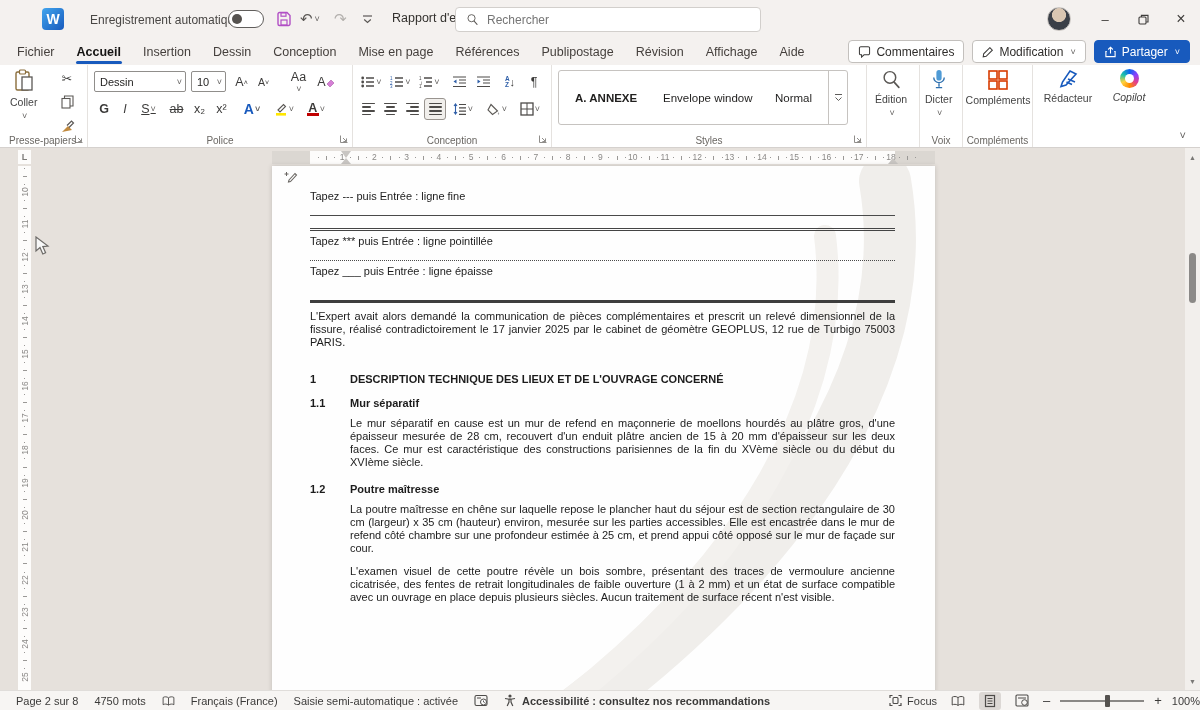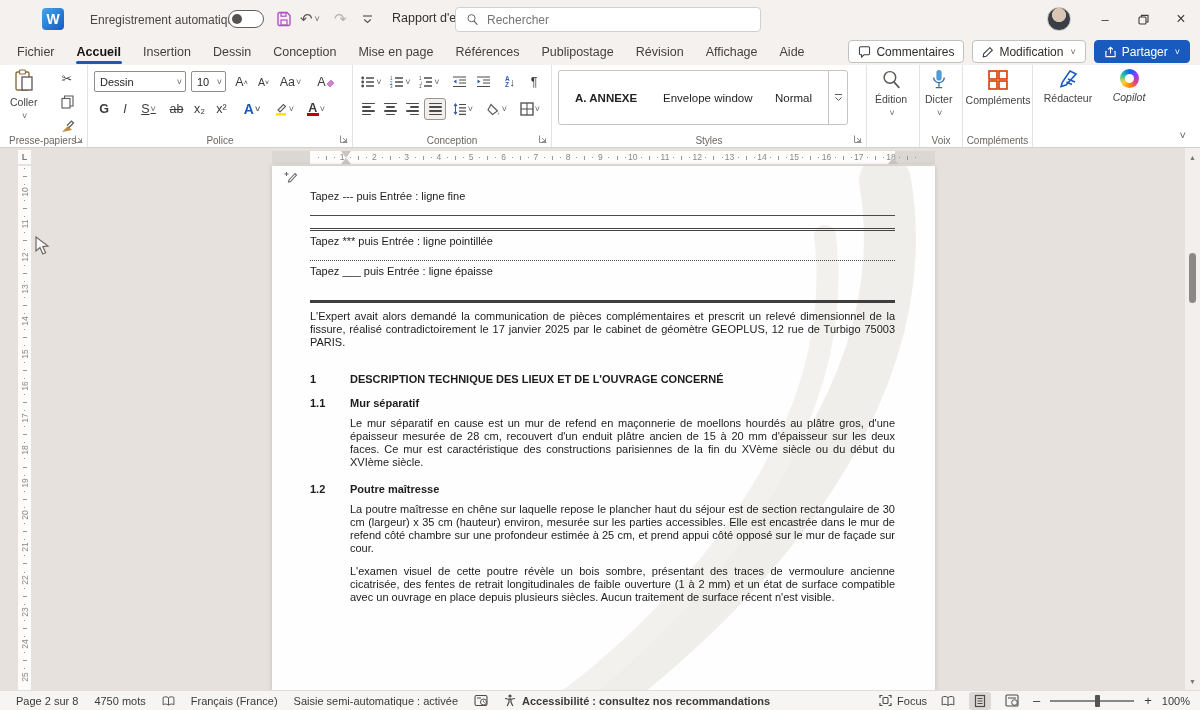--- a/index.html
+++ b/index.html
@@ -103,21 +103,21 @@
   .sb-arrow { position:absolute; left:0; width:15px; height:14px; display:flex; align-items:center; justify-content:center;
     color:#7a7876; font-size:7px; }
   .sb-thumb { position:absolute; left:4px; width:7px; height:50px; border-radius:4px; background:#8b8987; }
 
   .mouse-cursor { position:absolute; left:34px; top:88px; }
 
   
   .statusbar { position:absolute; left:0; right:0; bottom:0; height:20px; background:#f7f5f3; border-top:1px solid #e0ddda;
     display:flex; align-items:center; font-size:11px; color:#3b3a39; }
   .sb-left { display:flex; align-items:center; padding-left:16px; gap:16px; }
-  .sb-right { margin-left:auto; display:flex; align-items:center; gap:10px; padding-right:10px; }
+  .sb-right { margin-left:auto; display:flex; align-items:center; gap:10px; }
   .sb-item { display:flex; align-items:center; gap:5px; }
   .sb-strong { font-weight:bold; }
   .viewbtn { width:22px; height:18px; display:flex; align-items:center; justify-content:center; border-radius:3px; }
   .viewbtn.active { background:#dcd8d5; }
   .zoomslider { position:relative; width:84px; height:18px; }
   .zoomslider .track { position:absolute; top:8.5px; left:0; right:0; height:1.5px; background:#8a8886; }
   .zoomslider .thumb { position:absolute; top:3px; left:45px; width:5px; height:12px; background:#55524f; border-radius:1px; }
   svg { display:block; }
 </style>
 </head>
@@ -278,21 +278,21 @@
           <span class="chev">˅</span>
       </div>
       <div class="sbtn" style="left:143px; top:6px; width:21px;">
           <span class="glyph">A</span>
           <sup style="font-size:7px;">˄</sup>
         </div>
       <div class="sbtn" style="left:165px; top:6px; width:21px;">
           <span class="glyph" style="font-size:10.5px;">A</span>
           <sup style="font-size:7px;">˅</sup>
         </div>
-      <div class="sbtn" style="left:188px; top:6px; width:29px;">
+      <div class="sbtn" style="left:196px; top:6px; width:29px;flex-direction:column;">
           <span class="glyph">Aa</span>
           <span class="chev">˅</span>
         </div>
       <div class="sbtn" style="left:226px; top:6px; width:24px;">
           <span class="glyph">A</span>
         <svg width="9" height="9" viewBox="0 0 9 9">
             <path d="M1 6 L5 2 L8 5 L4 9 Z" fill="#d67fd6" stroke="#a75aa7" stroke-width=".6"></path>
           </svg>
       </div>
       <div class="sbtn" style="left:6px; top:33px; width:20px; font-weight:bold;">

